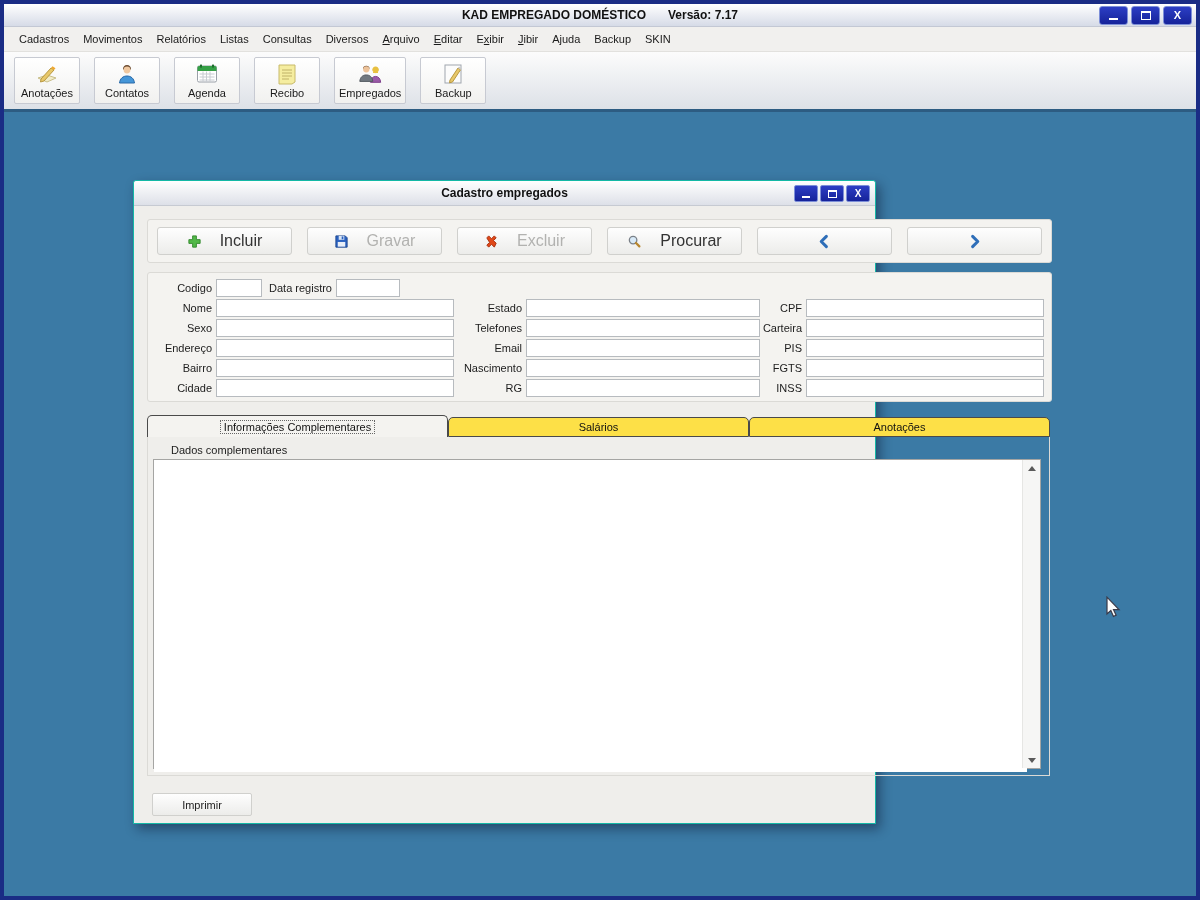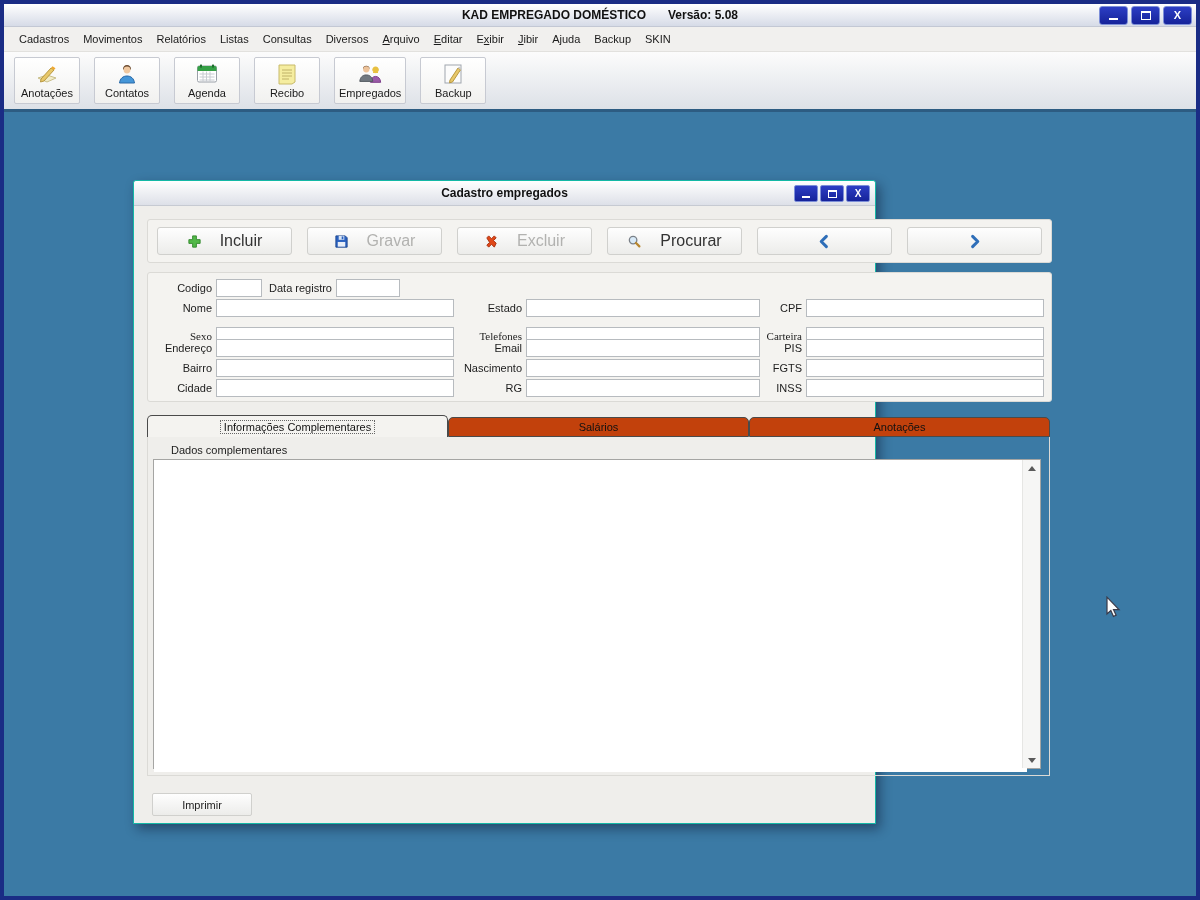--- a/index.html
+++ b/index.html
@@ -77,26 +77,26 @@
   .act-btn.disabled{color:#b2b2b0;}
   .panel.form{left:13px;top:66px;width:905px;height:130px;}
   .fl{position:absolute;text-align:right;height:18px;line-height:18px;color:#1c1c1c;}
   .c1{left:0;width:64px;} .c2{left:296:} 
   .c2{left:296px;width:78px;} .c3{left:596px;width:58px;}
   .fi{
     position:absolute;height:18px;border:1px solid #b7bbbf;background:#fff;
     font-family:"Liberation Sans",sans-serif;font-size:11px;padding:0 3px;box-sizing:border-box;
   }
   .i1{left:68px;width:238px;} .i2{left:378px;width:234px;} .i3{left:658px;width:238px;}
-  .r0{top:6px;} .r1{top:26px;} .r2{top:54px;font-family:Liberation Serif, serif;} .r3{top:66px;} .r4{top:86px;} .r5{top:106px;}
+  .r0{top:6px;} .r1{top:26px;} .r2{top:46px;} .r3{top:66px;} .r4{top:86px;} .r5{top:106px;}
   
   .tabs{position:absolute;left:13px;top:209px;width:903px;height:22px;display:flex;align-items:flex-end;}
   .tab{
     flex:1;height:18px;border:1px solid #4a4a4a;border-bottom:1px solid #4a4a4a;
-    border-radius:5px 5px 0 0;background:#c2410c;display:flex;align-items:center;justify-content:center;
+    border-radius:5px 5px 0 0;background:#fde047;display:flex;align-items:center;justify-content:center;
     margin-top:3px;cursor:default;
   }
   .tab.active{height:21px;border-bottom:none;background:#f4f3f0;font-weight:normal;}
   .tab.active .tab-label{outline:1px dotted #666;padding:0 3px;}
   .tab-label{color:#111;}
   .tabpage{position:absolute;left:13px;top:231px;width:903px;height:339px;
     border:1px solid #dbdad6;border-top:none;box-sizing:border-box;}
   .page-label{position:absolute;left:23px;top:7px;color:#1c1c1c;}
   .memo{
     position:absolute;left:5px;top:22px;width:888px;height:310px;background:#fff;
@@ -122,21 +122,21 @@
   
   .cursor{position:absolute;left:1103px;top:596px;z-index:99;pointer-events:none;}
 </style>
 </head>
 <body>
 
 <div class="screen">
 
   <div class="titlebar">
     <span class="t-title">KAD EMPREGADO DOMÉSTICO</span>
-    <span class="t-version">Versão: 5.08</span>
+    <span class="t-version">Versão: 7.17</span>
     <div class="win-controls">
       <div class="wbtn">
           <span class="bar"></span>
         </div>
       <div class="wbtn">
           <span class="box"></span>
         </div>
       <div class="wbtn">
           <span class="xg">X</span>
         </div>

